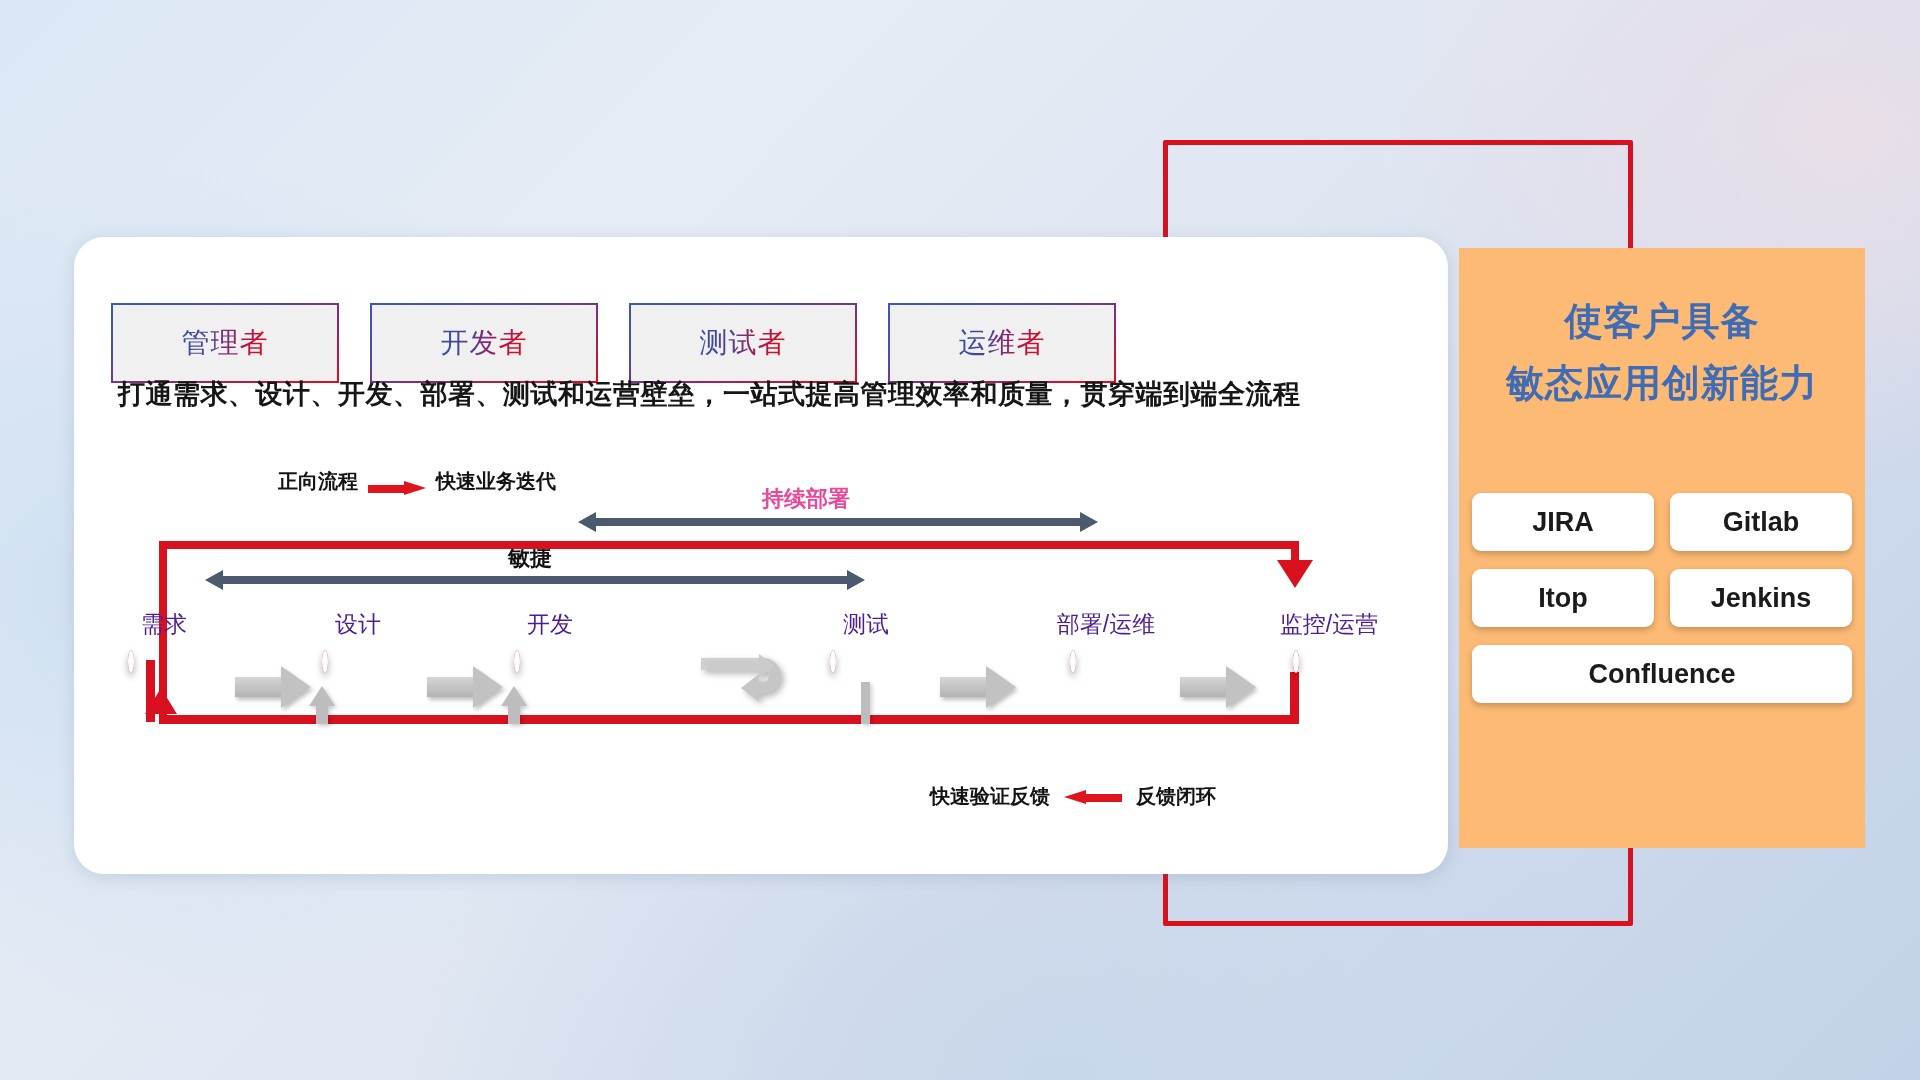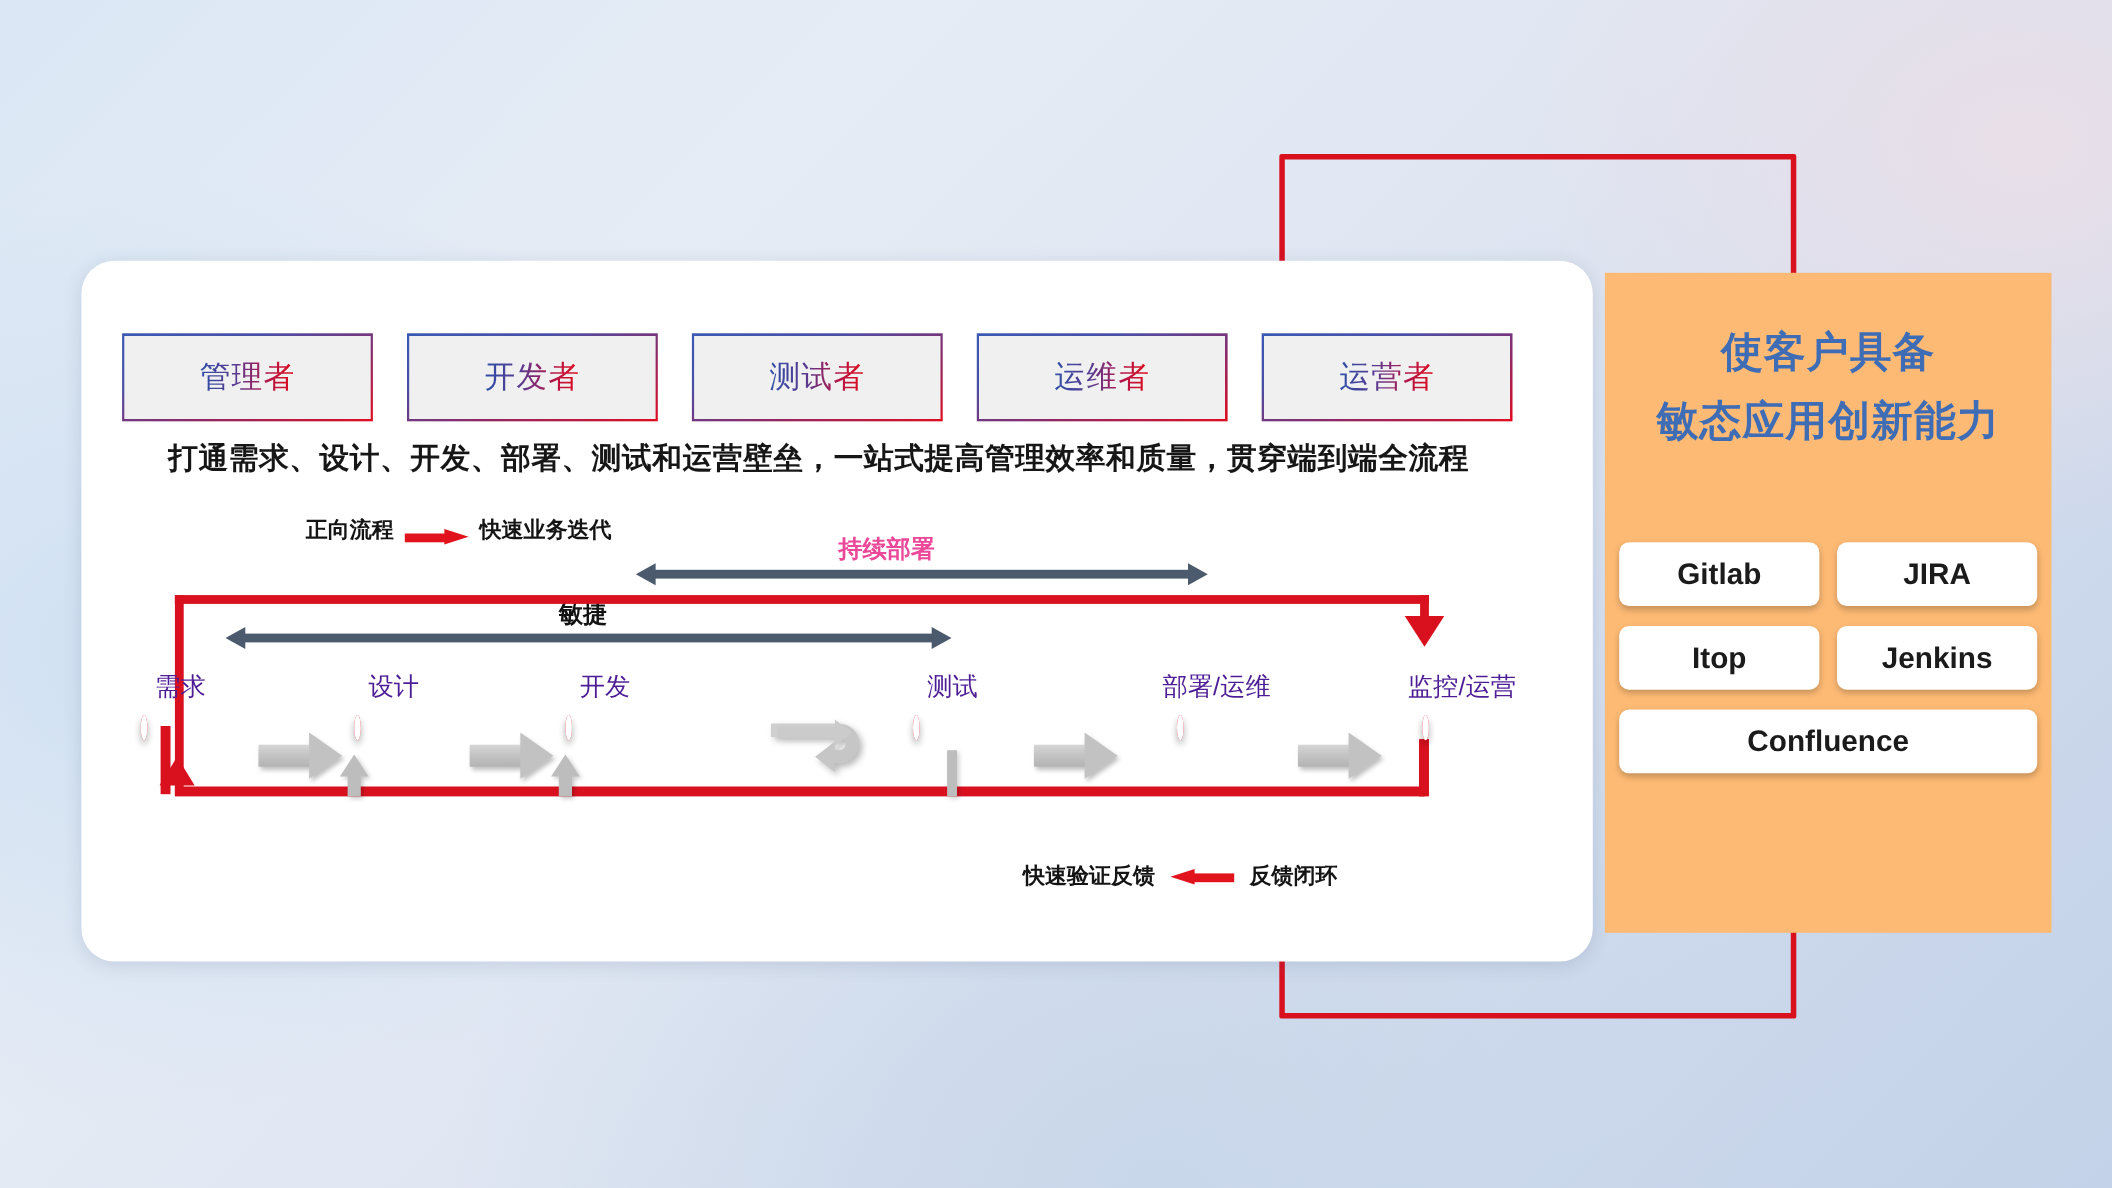--- a/index.html
+++ b/index.html
@@ -53,23 +53,23 @@
   }
   .role-label {
     font-size: 28px; font-weight: 400; letter-spacing: 1px;
     background: linear-gradient(90deg, #2f4fa8 0%, #5a3a90 38%, #b3154a 70%, #e20c18 100%);
     -webkit-background-clip: text; background-clip: text;
     -webkit-text-fill-color: transparent; color: transparent;
   }
 
   
   .headline {
-    position: absolute; left: 118px; top: 398px;
+    position: absolute; left: 118px; top: 376px;
     font-size: 27px; font-weight: 700; color: #161616;
-    letter-spacing: 0.5px; white-space: nowrap; margin-left: 35px;
+    letter-spacing: 0.5px; white-space: nowrap;
   }
 
   
   .legend-fwd {
     position: absolute; left: 278px; top: 468px;
     display: flex; align-items: flex-end; gap: 10px;
   }
   .legend-fwd .txt { font-size: 20px; font-weight: 700; color: #141414; white-space: nowrap; }
 
   
@@ -183,23 +183,20 @@
     </div>
     <div class="role-box">
       <span class="role-label">开发者</span>
     </div>
     <div class="role-box">
       <span class="role-label">测试者</span>
     </div>
     <div class="role-box">
       <span class="role-label">运维者</span>
     </div>
-    <div class="role-box">
-      <span class="role-label">运营者</span>
-    </div>
   </div>
 
   <div class="headline">打通需求、设计、开发、部署、测试和运营壁垒，一站式提高管理效率和质量，贯穿端到端全流程</div>
 
   <div class="legend-fwd">
     <span class="txt">正向流程</span>
     <span class="red-arrow-r"></span>
     <span class="txt">快速业务迭代</span>
   </div>
 
@@ -290,21 +287,21 @@
     <span class="red-arrow-l"></span>
     <span class="txt">反馈闭环</span>
   </div>
 
   <div class="rpanel">
     <div class="head">
       <div>使客户具备</div>
       <div>敏态应用创新能力</div>
     </div>
     <div class="chips">
+      <div class="chip half">JIRA</div>
       <div class="chip half">Gitlab</div>
-      <div class="chip half">JIRA</div>
       <div class="chip half">Itop</div>
       <div class="chip half">Jenkins</div>
       <div class="chip full">Confluence</div>
     </div>
   </div>
 
 </div>
 
 </body></html>

